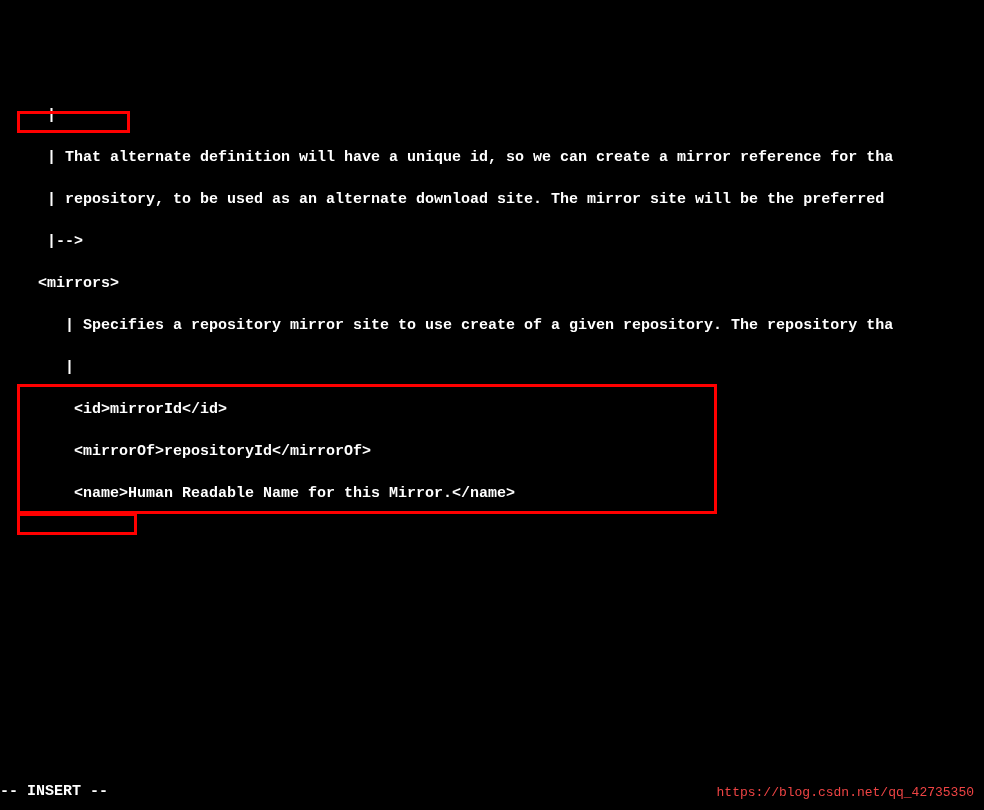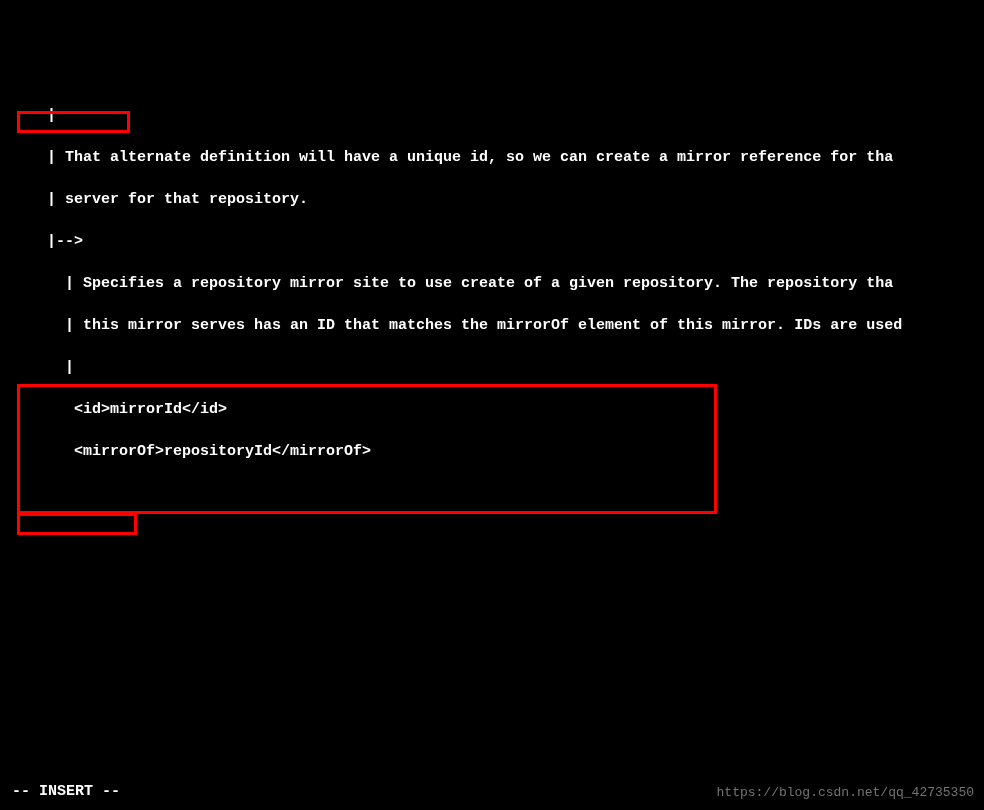--- a/index.html
+++ b/index.html
@@ -32,46 +32,46 @@
       position: absolute;
       border: 3px solid #ff0000;
       pointer-events: none;
     }
     .status-bar {
       position: absolute;
       bottom: 8px;
       left: 0;
       color: #fff;
       font-weight: bold;
-      padding-left: 12px;
     }
     .watermark {
       position: absolute;
       bottom: 8px;
       right: 10px;
-      color: #737373;
+      color: #ef4444;
       font-size: 13px;
       font-weight: normal;
     }
   </style>
 </head>
 <body>
 
 
 
 <div class="editor">
 <span class="line">   |</span>
 <span class="line">   | That alternate definition will have a unique id, so we can create a mirror reference for tha</span>
-<span class="line">   | server for that repository.</span>
+<span class="line">   | repository, to be used as an alternate download site. The mirror site will be the preferred</span>
 <span class="line">   |--&gt;</span>
+<span class="line">  &lt;mirrors&gt;</span>
 <span class="line">     | Specifies a repository mirror site to use create of a given repository. The repository tha</span>
-<span class="line">     | this mirror serves has an ID that matches the mirrorOf element of this mirror. IDs are used</span>
 <span class="line">     |</span>
 <span class="line">      &lt;id&gt;mirrorId&lt;/id&gt;</span>
 <span class="line">      &lt;mirrorOf&gt;repositoryId&lt;/mirrorOf&gt;</span>
+<span class="line">      &lt;name&gt;Human Readable Name for this Mirror.&lt;/name&gt;</span>
 
 
 
 
 
 
 
 
 <span class="line"></span>
 

